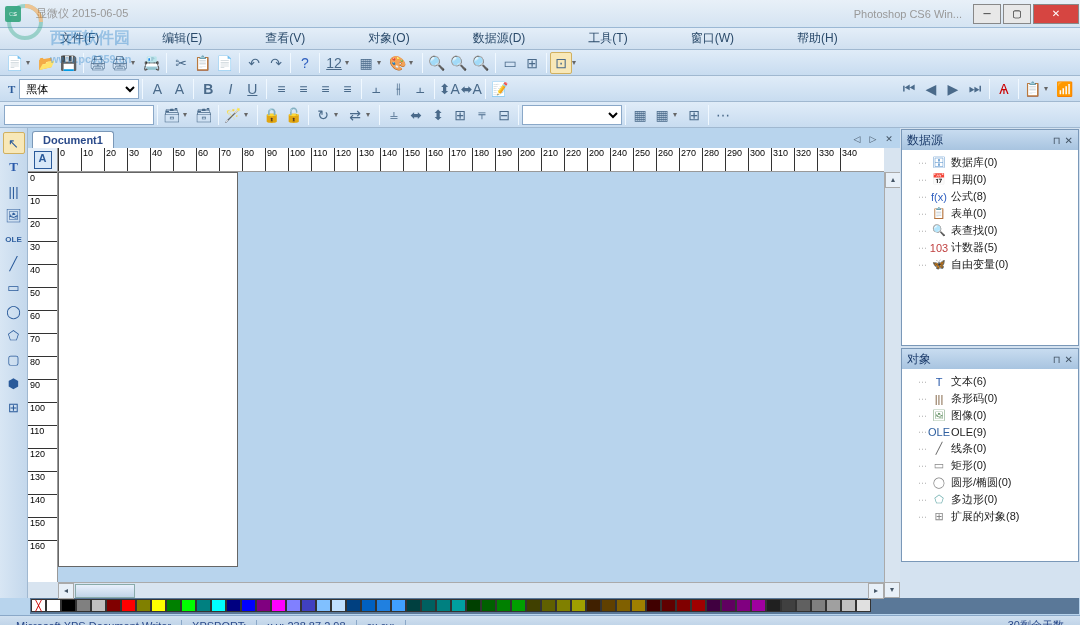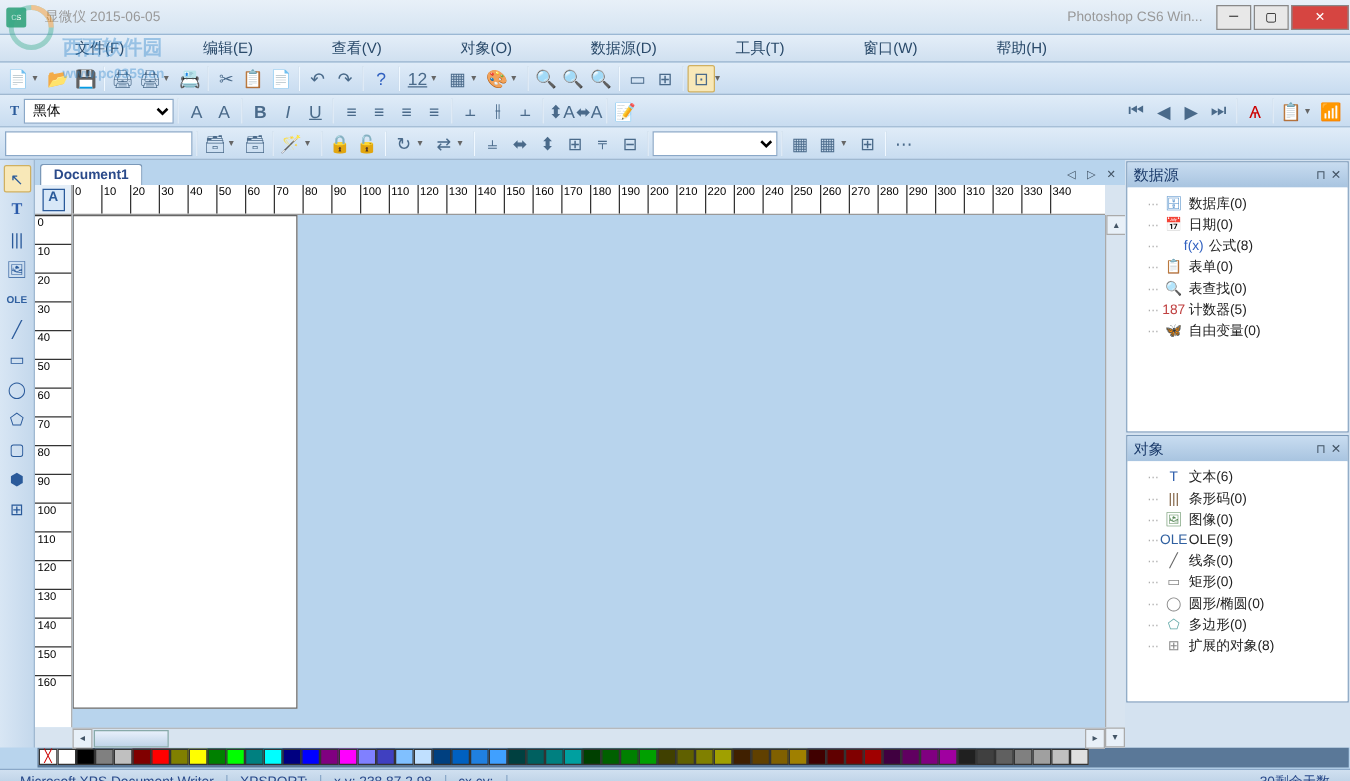--- a/index.html
+++ b/index.html
@@ -359,36 +359,36 @@
             <span class="ico" style="color: rgb(74, 138, 200);">🗄</span>
             <span>数据库(0)</span>
           </div>
           <div class="tree-item">
             <span style="color: rgb(170, 170, 170); font-size: 9px;">⋯</span>
             <span class="ico" style="color: rgb(208, 128, 64);">📅</span>
             <span>日期(0)</span>
           </div>
           <div class="tree-item">
             <span style="color: rgb(170, 170, 170); font-size: 9px;">⋯</span>
-            <span class="ico" style="color: rgb(48, 96, 192); margin-left: 16px;">f(x)</span>
+            <span class="ico" style="color: rgb(48, 96, 192);">f(x)</span>
             <span>公式(8)</span>
           </div>
           <div class="tree-item">
             <span style="color: rgb(170, 170, 170); font-size: 9px;">⋯</span>
             <span class="ico" style="color: rgb(138, 106, 58);">📋</span>
             <span>表单(0)</span>
           </div>
           <div class="tree-item">
             <span style="color: rgb(170, 170, 170); font-size: 9px;">⋯</span>
             <span class="ico" style="color: rgb(122, 90, 58);">🔍</span>
             <span>表查找(0)</span>
           </div>
           <div class="tree-item">
             <span style="color: rgb(170, 170, 170); font-size: 9px;">⋯</span>
-            <span class="ico" style="color: rgb(192, 64, 64);">187</span>
+            <span class="ico" style="color: rgb(192, 64, 64);">103</span>
             <span>计数器(5)</span>
           </div>
           <div class="tree-item">
             <span style="color: rgb(170, 170, 170); font-size: 9px;">⋯</span>
             <span class="ico" style="color: rgb(64, 128, 200);">🦋</span>
             <span>自由变量(0)</span>
           </div>
         </div>
     </div>
     <div class="panel obj">

